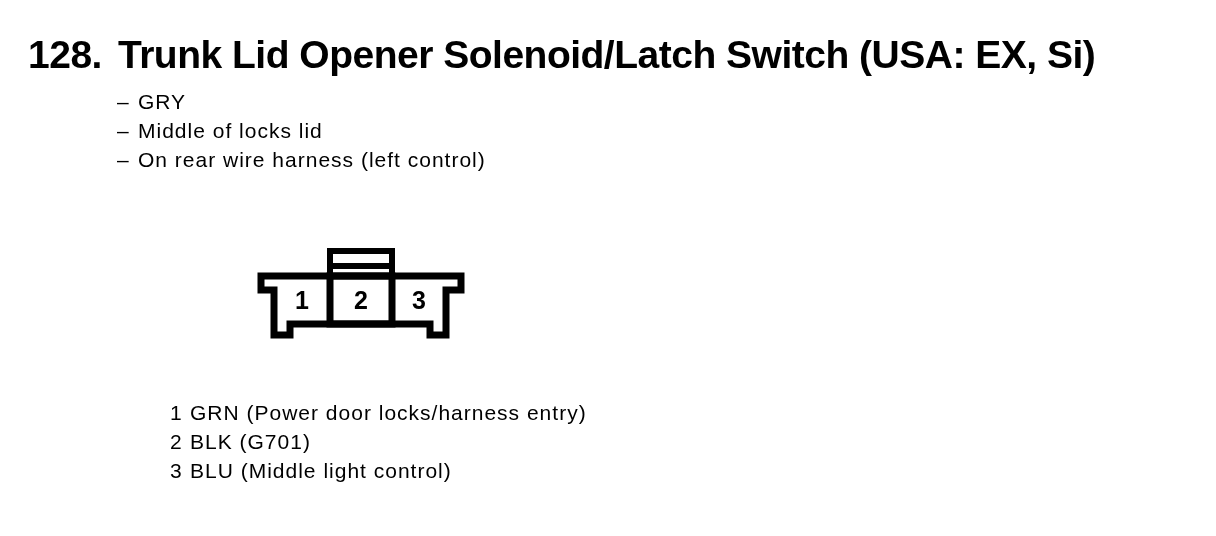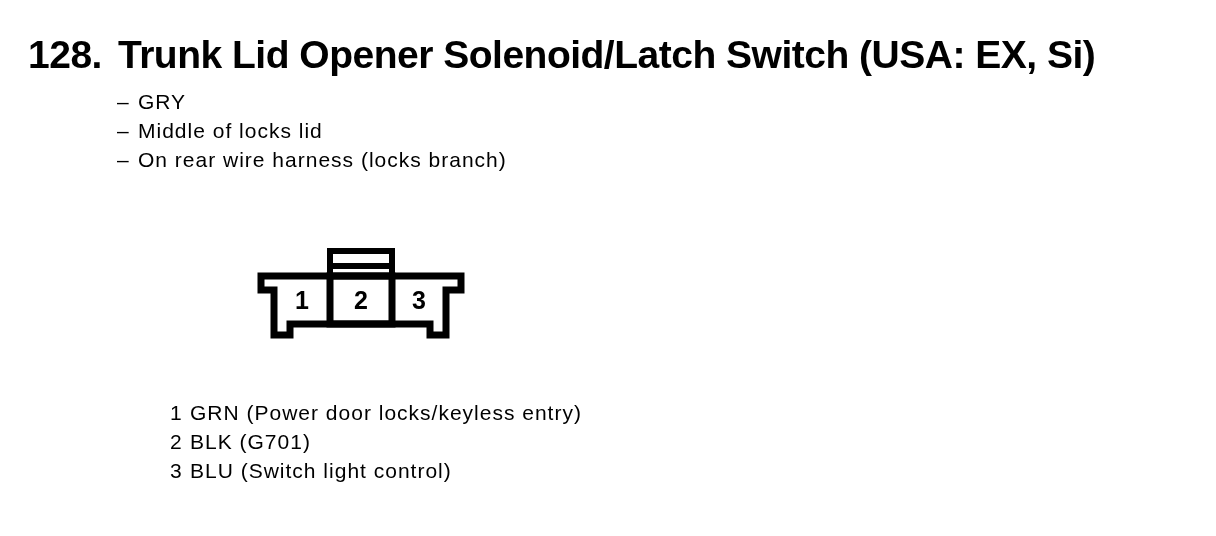--- a/index.html
+++ b/index.html
@@ -100,21 +100,21 @@
     <div class="bullet-row">
       <span>–</span>
       <span>GRY</span>
     </div>
     <div class="bullet-row">
       <span>–</span>
       <span>Middle of locks lid</span>
     </div>
     <div class="bullet-row">
       <span>–</span>
-      <span>On rear wire harness (locks branch)</span>
+      <span>On rear wire harness (left control)</span>
     </div>
   </div>
 
   <div class="connector-wrap">
     <svg viewBox="250 243 224 102" xmlns="http://www.w3.org/2000/svg">
 
       <rect x="330" y="251" width="62" height="25" fill="none" stroke="#000" stroke-width="6"></rect>
       <line x1="327" y1="266" x2="395" y2="266" stroke="#000" stroke-width="6"></line>
 
       <path d="M 261 276 H 461 V 290 H 446 V 335 H 430 V 324 H 290 V 335 H 274 V 290 H 261 Z" fill="none" stroke="#000" stroke-width="7" stroke-linejoin="miter"></path>
@@ -123,25 +123,25 @@
 
       <text x="302" y="309" text-anchor="middle">1</text>
       <text x="361" y="309" text-anchor="middle">2</text>
       <text x="419" y="309" text-anchor="middle">3</text>
     </svg>
   </div>
 
   <div class="legend">
     <div class="legend-row">
       <span>1</span>
-      <span>GRN (Power door locks/keyless entry)</span>
+      <span>GRN (Power door locks/harness entry)</span>
     </div>
     <div class="legend-row">
       <span>2</span>
       <span>BLK (G701)</span>
     </div>
     <div class="legend-row">
       <span>3</span>
-      <span>BLU (Switch light control)</span>
+      <span>BLU (Middle light control)</span>
     </div>
   </div>
 
 </div>
 
 </body></html>

